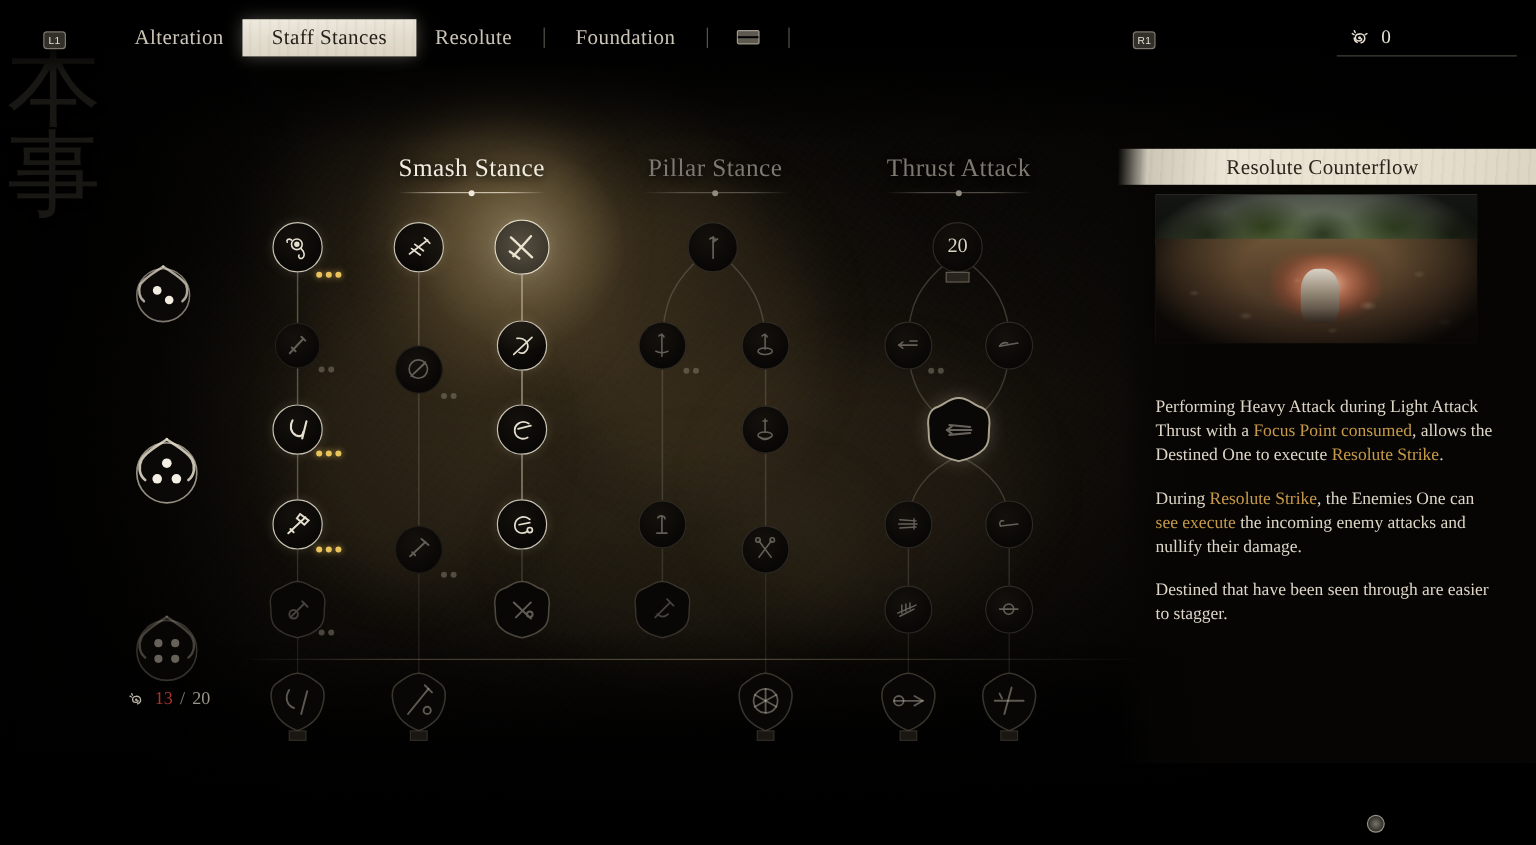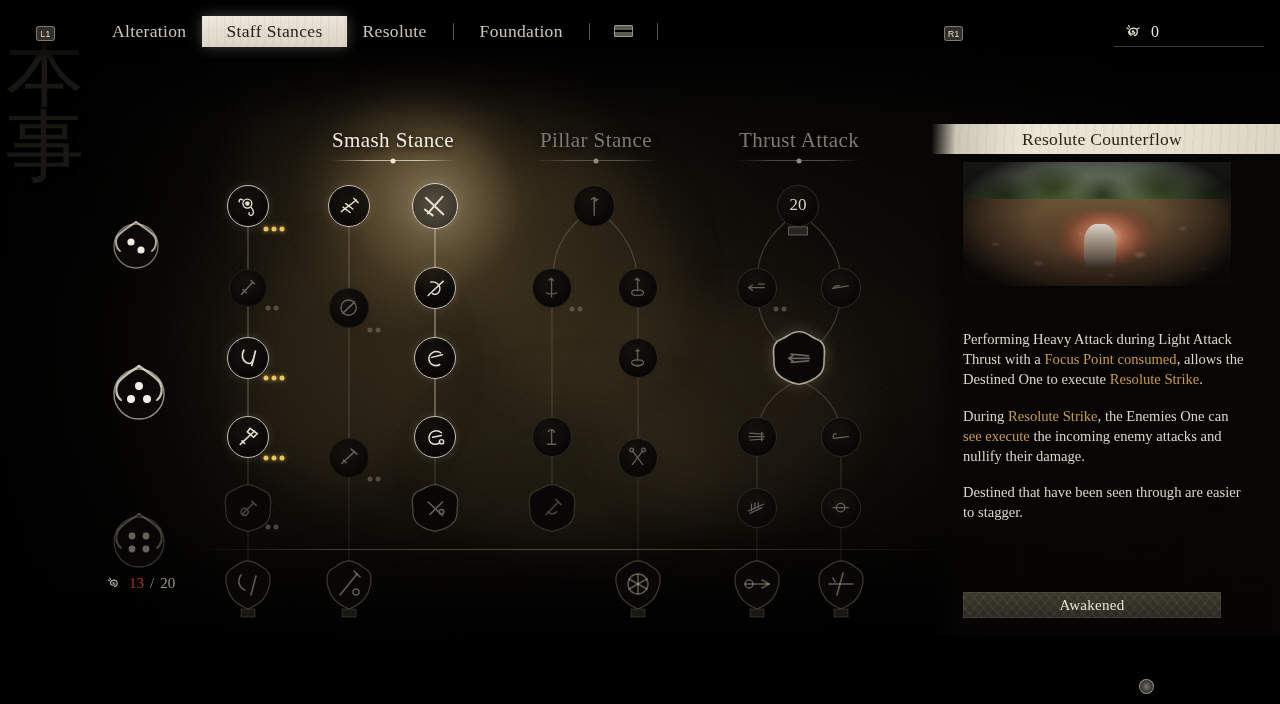--- a/index.html
+++ b/index.html
@@ -1047,23 +1047,20 @@
       </div>
       <div class="preview-vig"></div>
     </div>
 
     <div class="desc">
       <p><span>Performing Heavy Attack during Light Attack Thrust with a </span><span class="hl">Focus Point consumed</span><span>, allows the Destined One to execute </span><span class="hl">Resolute Strike</span><span>.</span></p>
       <p><span>During </span><span class="hl">Resolute Strike</span><span>, the Enemies One can </span><span class="hl">see execute</span><span> the incoming enemy attacks and nullify their damage.</span></p>
       <p><span>Destined that have been seen through are easier to stagger.</span></p>
     </div>
 
-    <div class="awakened-btn">
-      <span>Awakened</span>
-    </div>
   </div>
 
   <div class="return-ctl">
     <span class="btn-glyph"></span>
     <span class="lbl">Return</span>
   </div>
 
 </div>
 
 </body></html>

